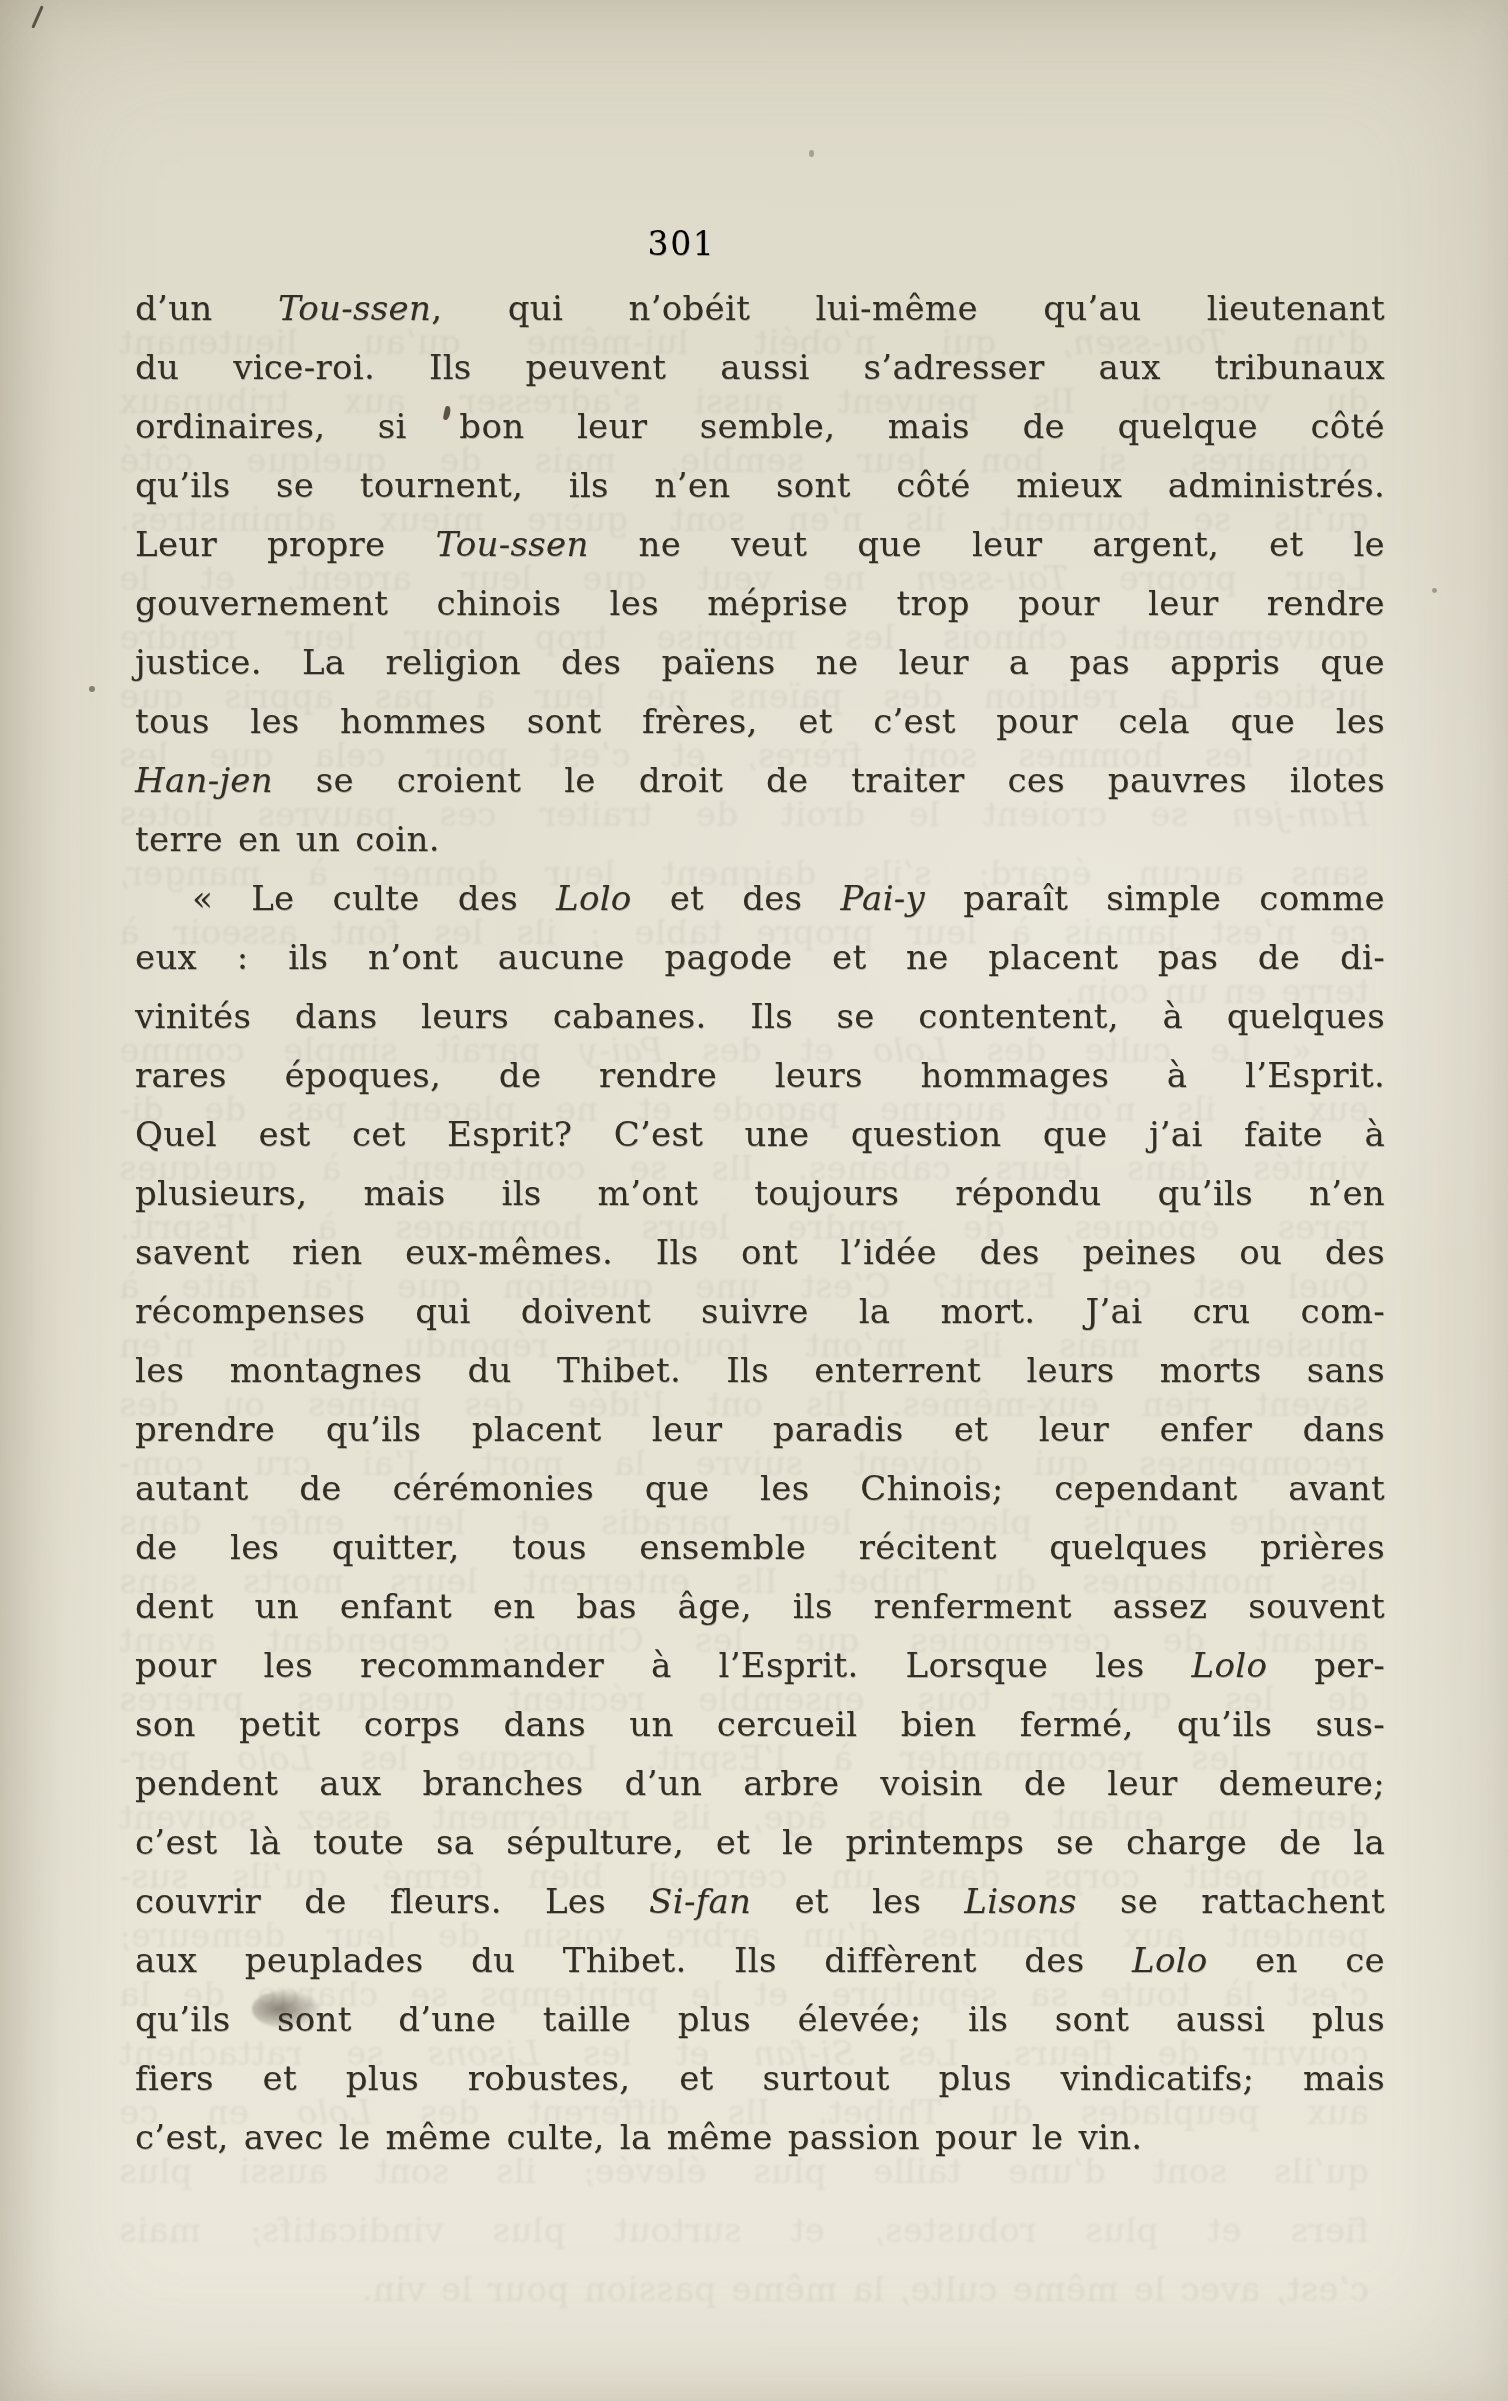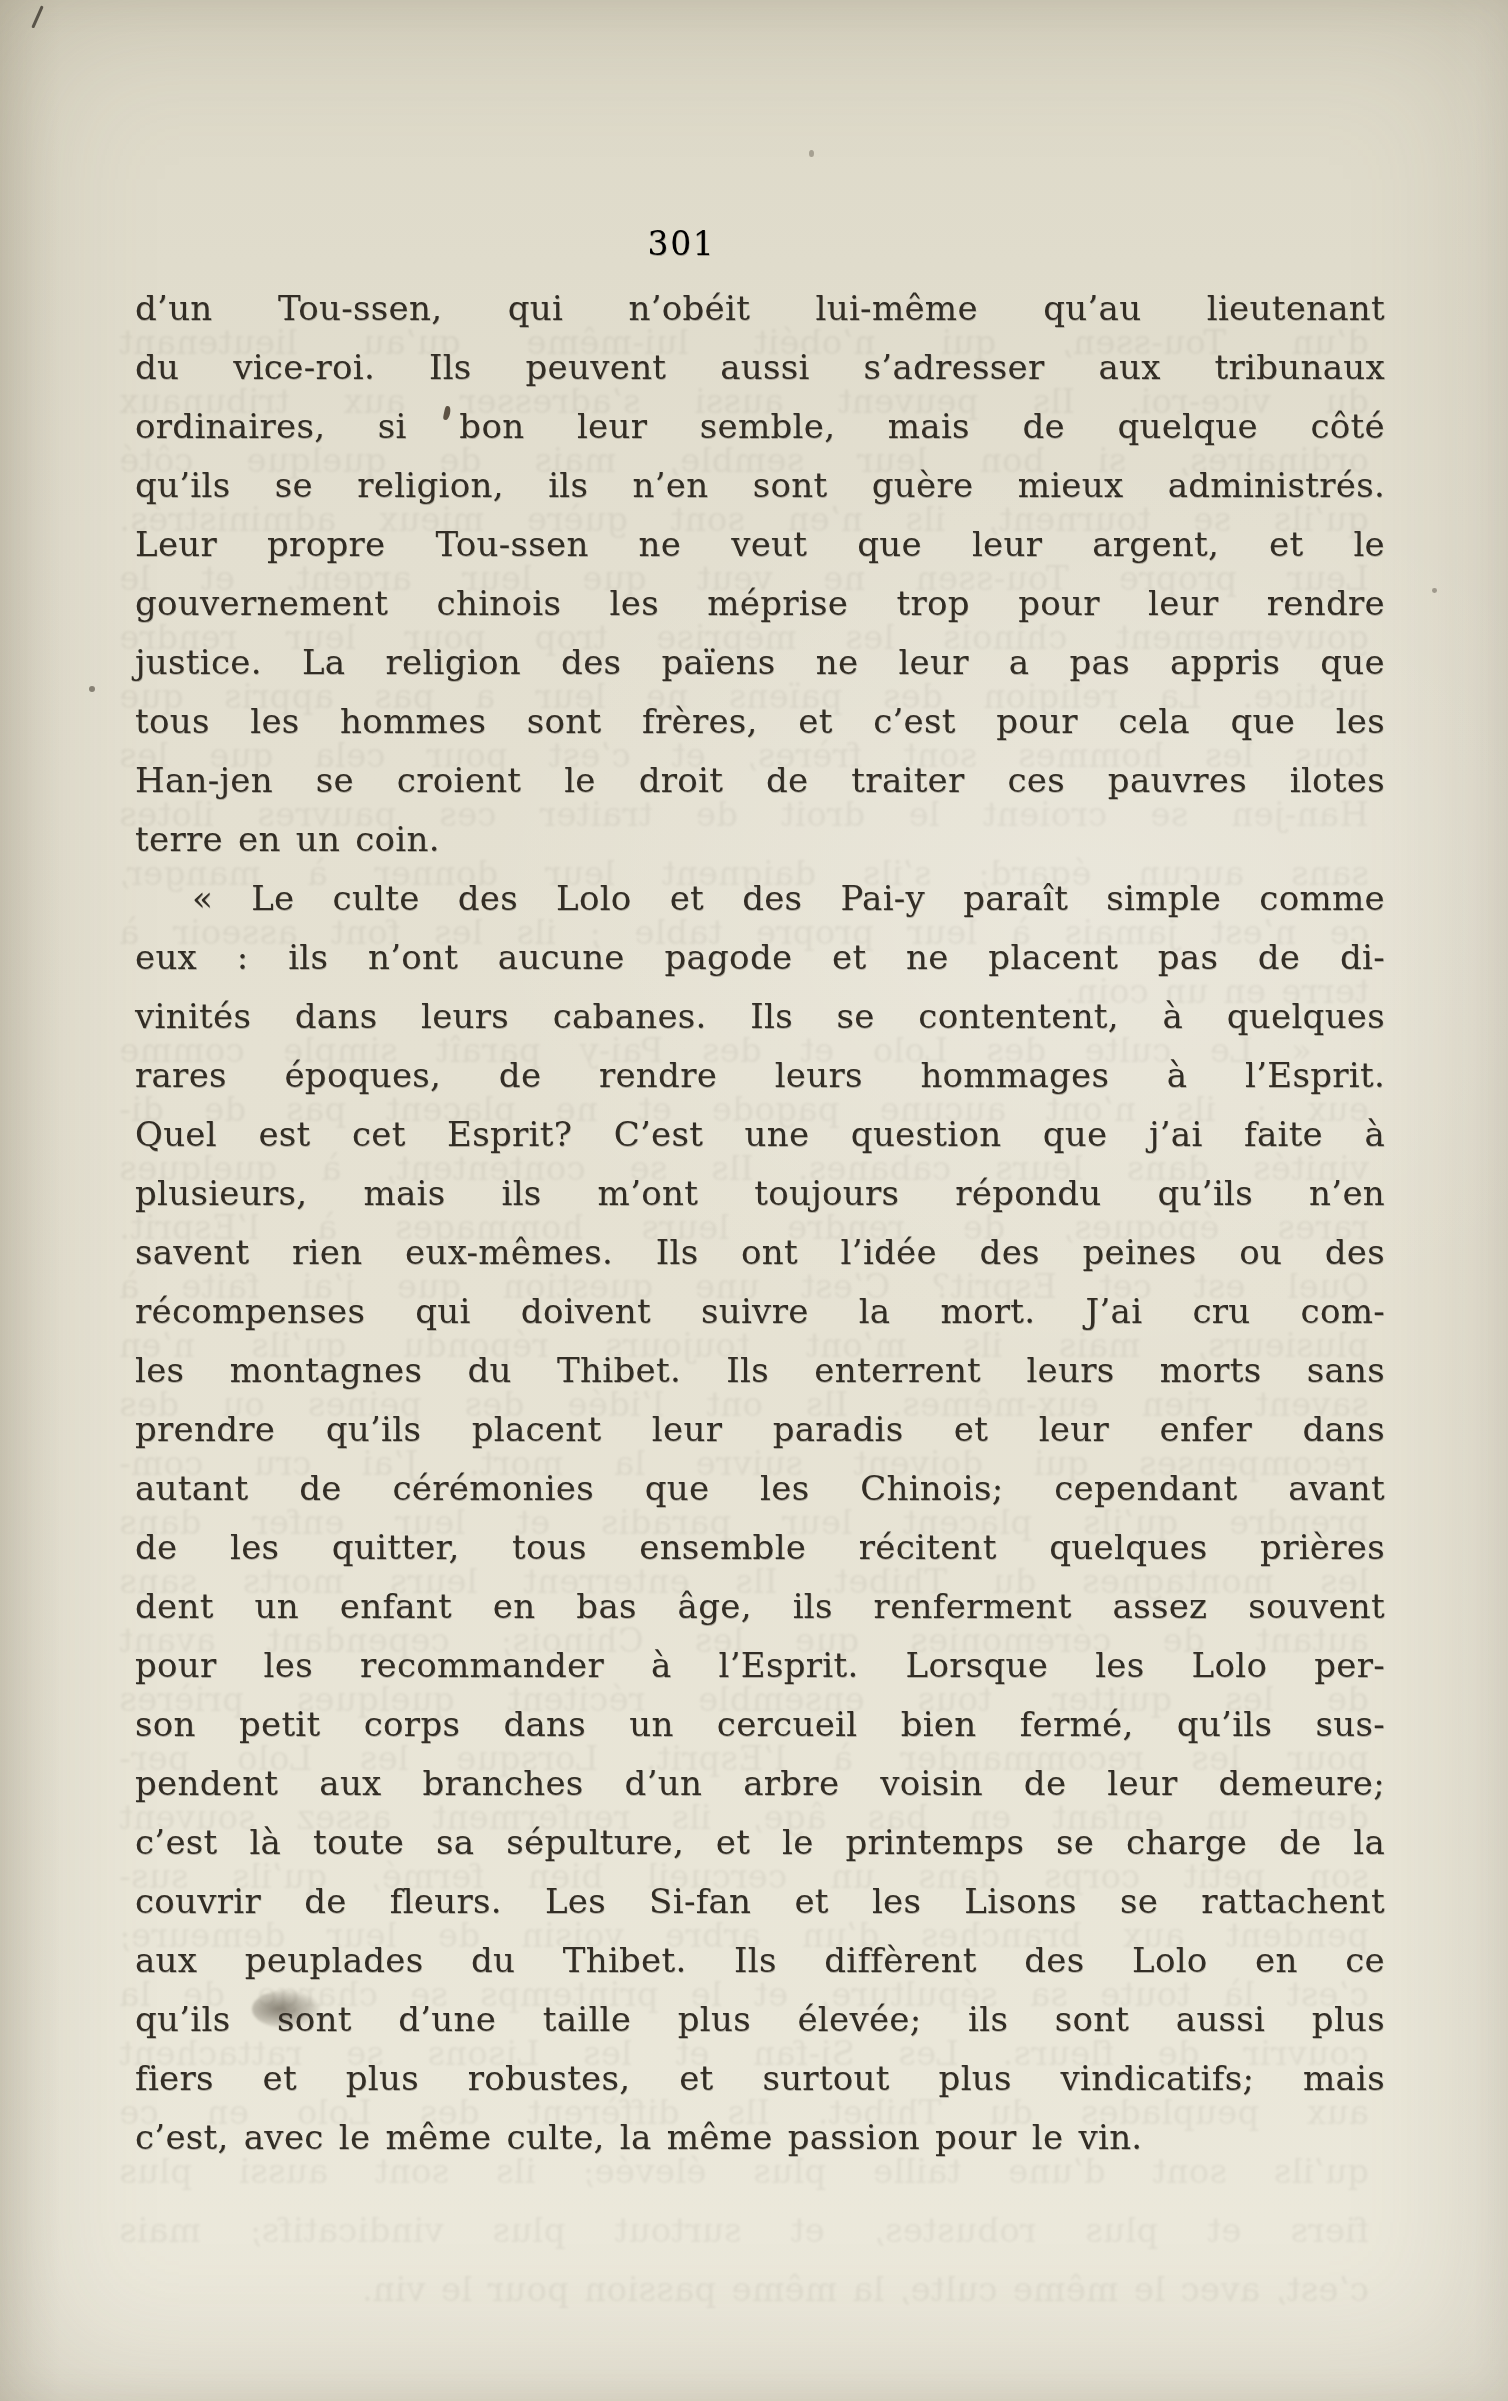--- a/index.html
+++ b/index.html
@@ -24,21 +24,21 @@
     color:#000000;text-shadow:0.5px 0.5px 0 rgba(47,42,34,0.35);
   }
   .text-block{
     position:absolute;left:135px;top:279px;width:1250px;
     font-size:34px;letter-spacing:0.3px;word-spacing:4px;
     color:#322d25;text-shadow:0.5px 0.5px 0.3px rgba(50,44,36,0.30);
   }
   .line{display:block;height:59px;line-height:59px;white-space:nowrap;text-align:left;}
   .line.just{white-space:normal;text-align:justify;text-align-last:justify;text-justify:inter-word;}
   .line.ind{padding-left:57px;}
-  .it{}
+  .it{font-style:italic;}
   
   .ghost{
     position:absolute;left:119px;top:313px;width:1250px;
     font-size:34px;letter-spacing:0.3px;word-spacing:4px;
     transform:scaleX(-1);opacity:0.075;filter:blur(1.3px);
     color:#4a443a;pointer-events:none;
   }
   .speck{position:absolute;border-radius:50%;pointer-events:none;}
   .speck.slash{
     left:36px;top:4.8px;width:3.2px;height:24px;border-radius:1.6px;
@@ -105,21 +105,21 @@
     <div class="line just"><span>fiers et plus robustes, et surtout plus vindicatifs; mais</span></div>
     <div class="line"><span>c’est, avec le même culte, la même passion pour le vin.</span></div>
   </div>
 
 <div class="page-number">301</div>
 
 <div class="text-block">
     <div class="line just"><span>d’un </span><span class="it">Tou-ssen</span><span>, qui n’obéit lui-même qu’au lieutenant</span></div>
     <div class="line just"><span>du vice-roi. Ils peuvent aussi s’adresser aux tribunaux</span></div>
     <div class="line just"><span>ordinaires, si bon leur semble, mais de quelque côté</span></div>
-    <div class="line just"><span>qu’ils se religion, ils n’en sont guère mieux administrés.</span></div>
+    <div class="line just"><span>qu’ils se tournent, ils n’en sont côté mieux administrés.</span></div>
     <div class="line just"><span>Leur propre </span><span class="it">Tou-ssen</span><span> ne veut que leur argent, et le</span></div>
     <div class="line just"><span>gouvernement chinois les méprise trop pour leur rendre</span></div>
     <div class="line just"><span>justice. La religion des païens ne leur a pas appris que</span></div>
     <div class="line just"><span>tous les hommes sont frères, et c’est pour cela que les</span></div>
     <div class="line just"><span class="it">Han-jen</span><span> se croient le droit de traiter ces pauvres ilotes</span></div>
     <div class="line"><span>terre en un coin.</span></div>
     <div class="line just ind"><span>« Le culte des </span><span class="it">Lolo</span><span> et des </span><span class="it">Pai-y</span><span> paraît simple comme</span></div>
     <div class="line just"><span>eux : ils n’ont aucune pagode et ne placent pas de di-</span></div>
     <div class="line just"><span>vinités dans leurs cabanes. Ils se contentent, à quelques</span></div>
     <div class="line just"><span>rares époques, de rendre leurs hommages à l’Esprit.</span></div>

